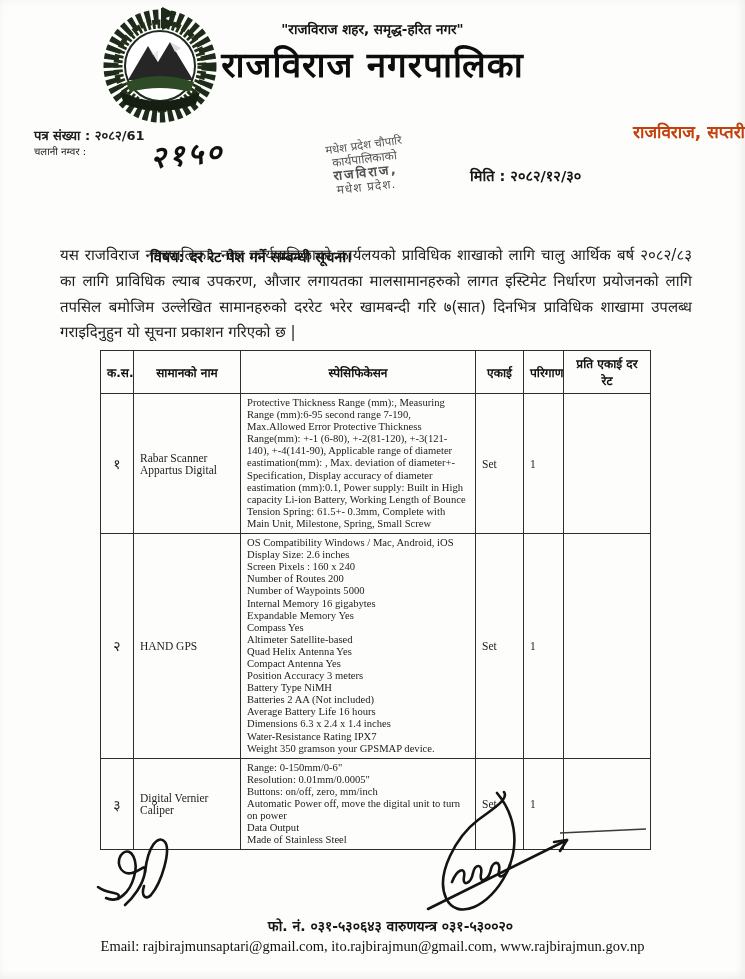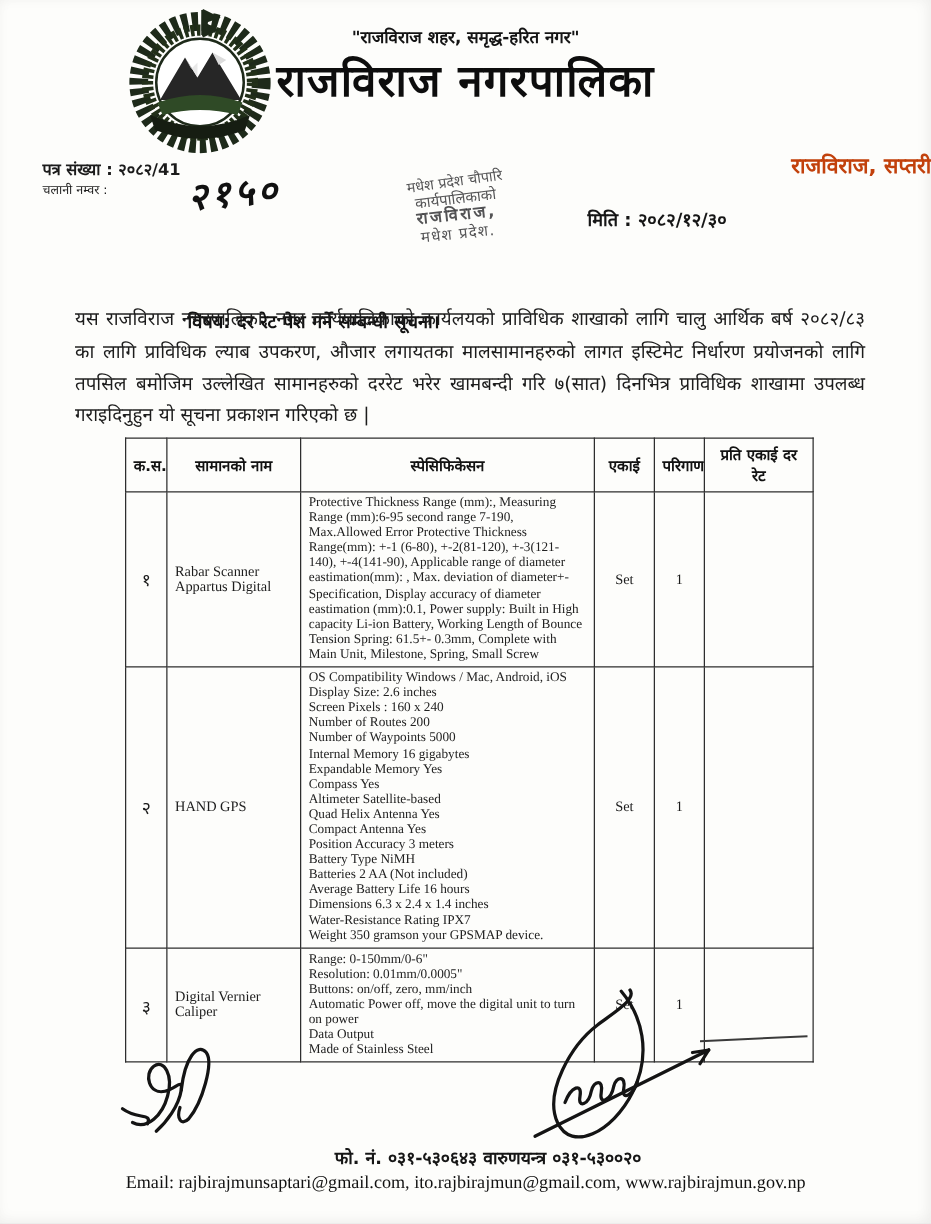--- a/index.html
+++ b/index.html
@@ -60,21 +60,21 @@
     font-family:"DejaVu Sans",sans-serif;
     font-size:12px;font-weight:bold;color:#121212;
     height:36px;text-align:center;
   }
   .sn-cell{text-align:center;font-family:"DejaVu Sans",sans-serif;font-size:14px;}
   .name-cell{font-size:11.5px;color:#1d1d1d;}
   .spec-cell{
     vertical-align:top;font-size:10.6px;line-height:12.1px;color:#222;
     white-space:pre-line;
   }
-  .unit-cell,.qty-cell{text-align:center;font-size:11.5px;}
+  .unit-cell,.qty-cell{font-size:11.5px;}
   .rate-cell{}
 
   tr.row-1{height:135px;}
   tr.row-2{height:218px;}
   tr.row-3{height:86px;}
 
   
   .footer-phone{left:0;right:0;top:916px;text-align:center;font-size:14px;font-weight:bold;color:#161616;padding-left:36px;}
   .footer-email{left:0;right:0;top:938px;text-align:center;font-size:14.5px;font-family:"Liberation Serif",serif;color:#111;}
 
@@ -102,21 +102,21 @@
       <path d="M-34,16 Q0,4 34,16 L30,26 Q0,18 -30,26 Z" fill="#2f4a26"></path>
 
       <path d="M-40,26 Q0,44 40,26 L36,38 Q0,52 -36,38 Z" fill="#161d12"></path>
     </svg>
   </div>
 
   <div class="abs slogan">"राजविराज शहर, समृद्ध-हरित नगर"</div>
   <div class="abs main-title">राजविराज नगरपालिका</div>
   <div class="abs location">राजविराज, सप्तरी</div>
 
-  <div class="abs refno">पत्र संख्या : २०८२/41</div>
+  <div class="abs refno">पत्र संख्या : २०८२/61</div>
   <div class="abs dispatch">चलानी नम्वर :</div>
   <div class="abs dispatch-num">२१५०</div>
 
   <div class="abs stamp">
     <div class="s1">मधेश प्रदेश चौपारि</div>
     <div class="s2">कार्यपालिकाको</div>
     <div class="s3">राजविराज,</div>
     <div class="s4">मधेश प्रदेश.</div>
   </div>
 

